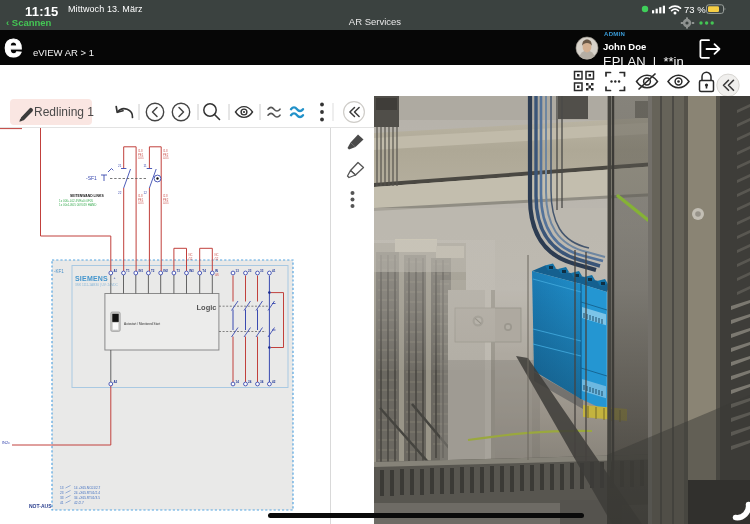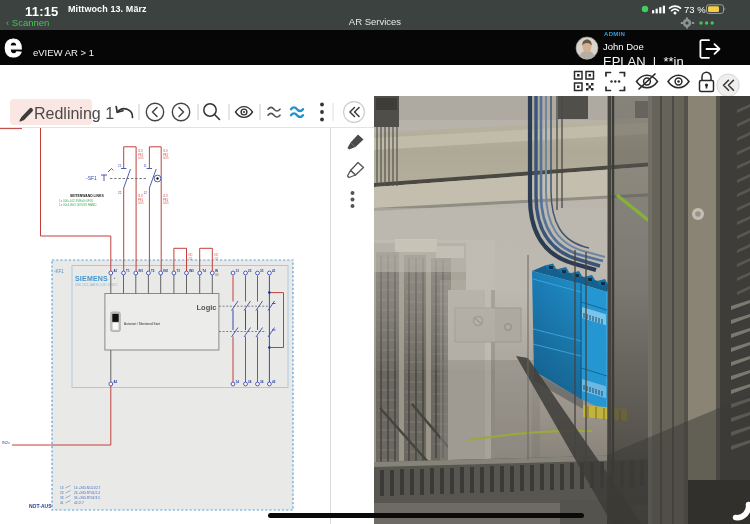--- a/index.html
+++ b/index.html
@@ -3,38 +3,38 @@
 <style>
 html,body{margin:0;padding:0}
 body{width:750px;height:524px;position:relative;overflow:hidden;background:#fff;font-family:"Liberation Sans",sans-serif}
 .abs{position:absolute}
 svg{display:block}
 </style></head>
 <body>
 
 <div class="abs" style="left:0;top:0;width:750px;height:30px;background:#3b4240"></div>
 <div class="abs" style="left:25px;top:3.5px;font-size:13px;font-weight:bold;color:#fff;letter-spacing:.2px">11:15</div>
-<div class="abs" style="left:68px;top:3.5px;font-size:9px;font-weight:bold;color:#fff;letter-spacing:.1px">Mittwoch 13. März</div>
+<div class="abs" style="left:68px;top:3.5px;font-size:9px;font-weight:normal;color:#fff;letter-spacing:.1px">Mittwoch 13. März</div>
 <svg class="abs" style="left:630px;top:0" width="120" height="16" viewBox="0 0 120 16">
  <circle cx="15" cy="9" r="3.2" fill="#3fcf5a"></circle>
  <rect x="22" y="10.2" width="2.2" height="3.2" fill="#fff"></rect>
     <rect x="25.6" y="8.7" width="2.2" height="4.7" fill="#fff"></rect>
     <rect x="29.2" y="7.2" width="2.2" height="6.2" fill="#fff"></rect>
     <rect x="32.8" y="5.7" width="2.2" height="7.7" fill="#fff"></rect>
  <g stroke="#fff" fill="none" stroke-linecap="round">
       <path d="M39.5 8.2a8.4 8.4 0 0 1 11 0" stroke-width="1.7"></path>
       <path d="M41.6 10.6a5.4 5.4 0 0 1 6.8 0" stroke-width="1.7"></path>
     </g>
     <circle cx="45" cy="13" r="1.5" fill="#fff"></circle>
  <text x="54" y="13" font-size="9.5" fill="#fff" font-family="Liberation Sans">73 %</text>
  <rect x="76.5" y="4.8" width="17" height="8.6" rx="2.2" fill="none" stroke="#9aa09c" stroke-width="1"></rect>
  <rect x="78" y="6.3" width="11" height="5.6" rx="1.2" fill="#f6ce45"></rect>
  <path d="M94.6 7.5v3a1.8 1.8 0 0 0 0-3z" fill="#9aa09c"></path>
 </svg>
-<div class="abs" style="left:6px;top:17px;color:#44c654;font-size:9.5px;font-weight:normal">‹ Scannen</div>
+<div class="abs" style="left:6px;top:17px;color:#44c654;font-size:9.5px;font-weight:bold">‹ Scannen</div>
 <div class="abs" style="left:0;top:16px;width:750px;text-align:center;color:#e8e8e8;font-size:9.5px">AR Services</div>
 <svg class="abs" style="left:678px;top:16px" width="40" height="14" viewBox="0 0 40 14">
  <g fill="#8e9290">
       <circle cx="9" cy="7" r="4.2"></circle>
       <circle cx="9" cy="7" r="1.6" fill="#3b4240"></circle>
       <g fill="#8e9290">
         <rect x="8" y="1.4" width="2" height="2.4"></rect>
         <rect x="8" y="10.2" width="2" height="2.4"></rect>
         <rect x="2.8" y="6" width="2.4" height="2"></rect>
         <rect x="13.8" y="6" width="2.4" height="2"></rect>
@@ -49,21 +49,21 @@
 <div class="abs" style="left:4px;top:27px;color:#fff;font-size:33px;font-weight:bold;-webkit-text-stroke:1.2px #fff">e</div>
 <div class="abs" style="left:33px;top:47px;color:#f2f2f2;font-size:9.5px">eVIEW AR &gt; 1</div>
 <svg class="abs" style="left:575px;top:36px" width="24" height="24" viewBox="0 0 24 24">
  <circle cx="12" cy="12" r="11" fill="#d8d3cb"></circle>
  <circle cx="12" cy="12" r="11" fill="none" stroke="#979289" stroke-width="0.7"></circle>
  <path d="M4.5 20.5a7.8 7.8 0 0 1 15 0 11 11 0 0 1-15 0z" fill="#b5aea4"></path>
  <ellipse cx="12" cy="11" rx="4.4" ry="5.4" fill="#d4b091"></ellipse>
  <path d="M7.2 9.8c-0.3-4.2 2-6.4 4.8-6.4s5.1 2.2 4.8 6.4c-1.3-2-2.3-2.9-4.8-2.9s-3.5 0.9-4.8 2.9z" fill="#6a5846"></path>
 </svg>
 <div class="abs" style="left:604px;top:31px;color:#3a9bd7;font-size:6px;font-weight:bold;letter-spacing:.3px">ADMIN</div>
-<div class="abs" style="left:603px;top:40.5px;color:#fff;font-size:9.5px;font-weight:normal">John Doe</div>
+<div class="abs" style="left:603px;top:40.5px;color:#fff;font-size:9.5px;font-weight:bold">John Doe</div>
 <div class="abs" style="left:603px;top:53.5px;color:#f5f5f5;font-size:13px">EPLAN&nbsp; |&nbsp; **in preperation</div>
 <svg class="abs" style="left:699px;top:39px" width="22" height="20" viewBox="0 0 22 20">
  <path d="M10 1.2H2.6a1.2 1.2 0 0 0-1.2 1.2v15.2a1.2 1.2 0 0 0 1.2 1.2H10" fill="none" stroke="#fff" stroke-width="1.8" stroke-linecap="round"></path>
  <path d="M7.5 10h12.5M15.5 5.2 20.5 10l-5 4.8" fill="none" stroke="#fff" stroke-width="1.8" stroke-linecap="round" stroke-linejoin="round"></path>
 </svg>
 
 <div class="abs" style="left:0;top:65px;width:750px;height:31px;background:#fff"></div>
 <svg class="abs" style="left:565px;top:65px" width="185" height="31" viewBox="0 0 185 31">
 
  <g stroke="#2a2a2a" fill="none" stroke-width="1.5">
@@ -113,21 +113,21 @@
   <path d="M163.5 15.3l-5 5 5 5M168.5 15.3l-5 5 5 5"></path>
  </g>
 </svg>
 
 <div class="abs" style="left:0;top:96px;width:374px;height:32px;background:#fff;border-bottom:1px solid #e3e3e3;box-sizing:border-box"></div>
 <div class="abs" style="left:10px;top:99px;width:82px;height:26px;background:#fae6e2;border-radius:4px"></div>
 <svg class="abs" style="left:17px;top:102px" width="18" height="20" viewBox="0 0 18 20">
  <path d="M4 15.5l8.5-9a1.8 1.8 0 0 1 2.6 0l.3.3a1.8 1.8 0 0 1 0 2.6l-8.6 8.8-3.4.9z" fill="#3c3c3c"></path>
  <path d="M3.2 16.5l2.4 2.3-3.2.9z" fill="#3c3c3c"></path>
 </svg>
-<div class="abs" style="left:34px;top:105px;color:#4a4a4a;font-size:16px">Redlining 1</div>
+<div class="abs" style="left:34px;top:105px;color:#4a4a4a;font-size:12px">Redlining 1</div>
 <svg class="abs" style="left:108px;top:96px" width="266px" height="32" viewBox="0 0 266 32">
 
  <g stroke="#333" fill="none" stroke-width="1.7" stroke-linecap="round" stroke-linejoin="round">
   <path d="M24.5 21.5 a8.3 8.3 0 0 0 -14.8 -5.6"></path>
   <path d="M8.2 10.5 l1 5.8 5.8 -1.6"></path>
  </g>
  <line x1="31" y1="8" x2="31" y2="24" stroke="#ccc"></line>
 
  <circle cx="47" cy="16" r="8.7" fill="none" stroke="#444" stroke-width="1.4"></circle>
  <path d="M49 11.5 44.5 16l4.5 4.5" fill="none" stroke="#444" stroke-width="1.5" stroke-linecap="round" stroke-linejoin="round"></path>

